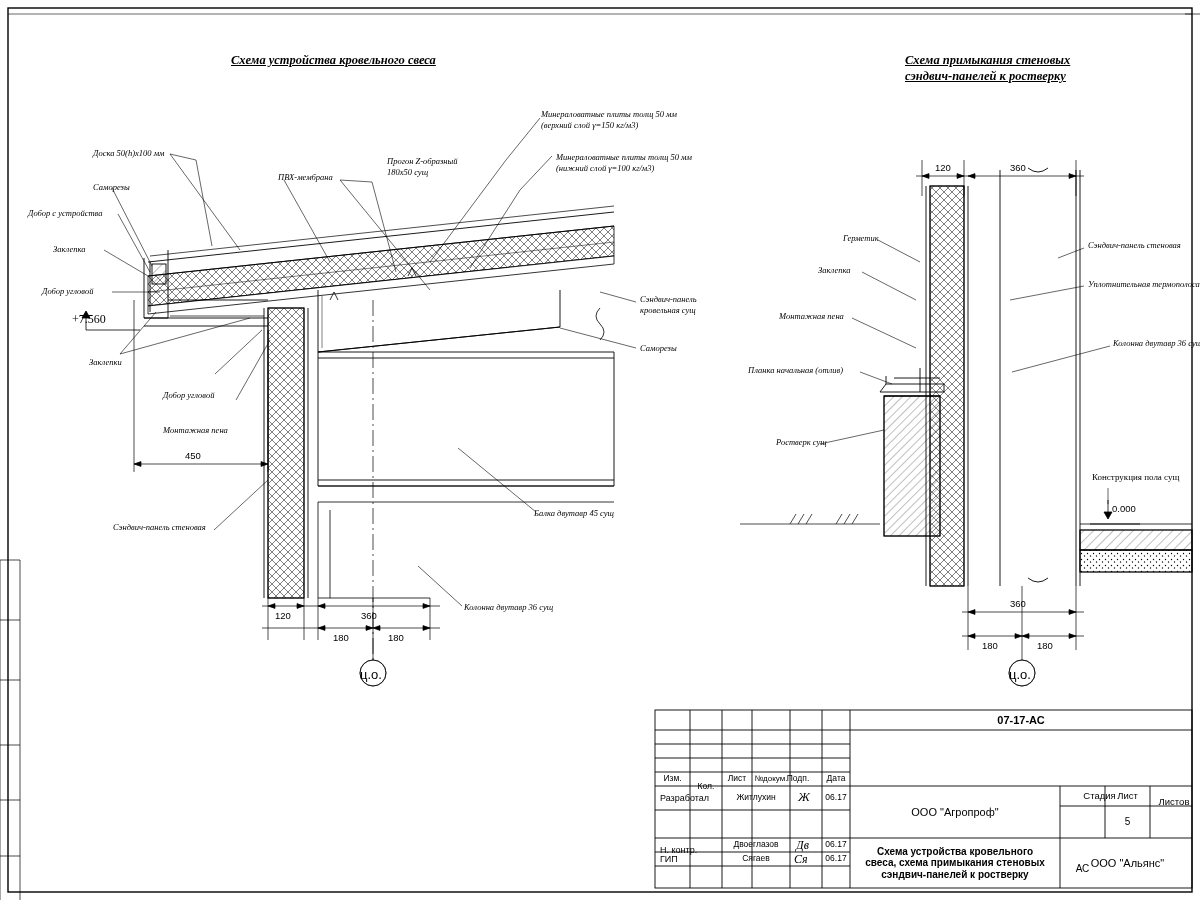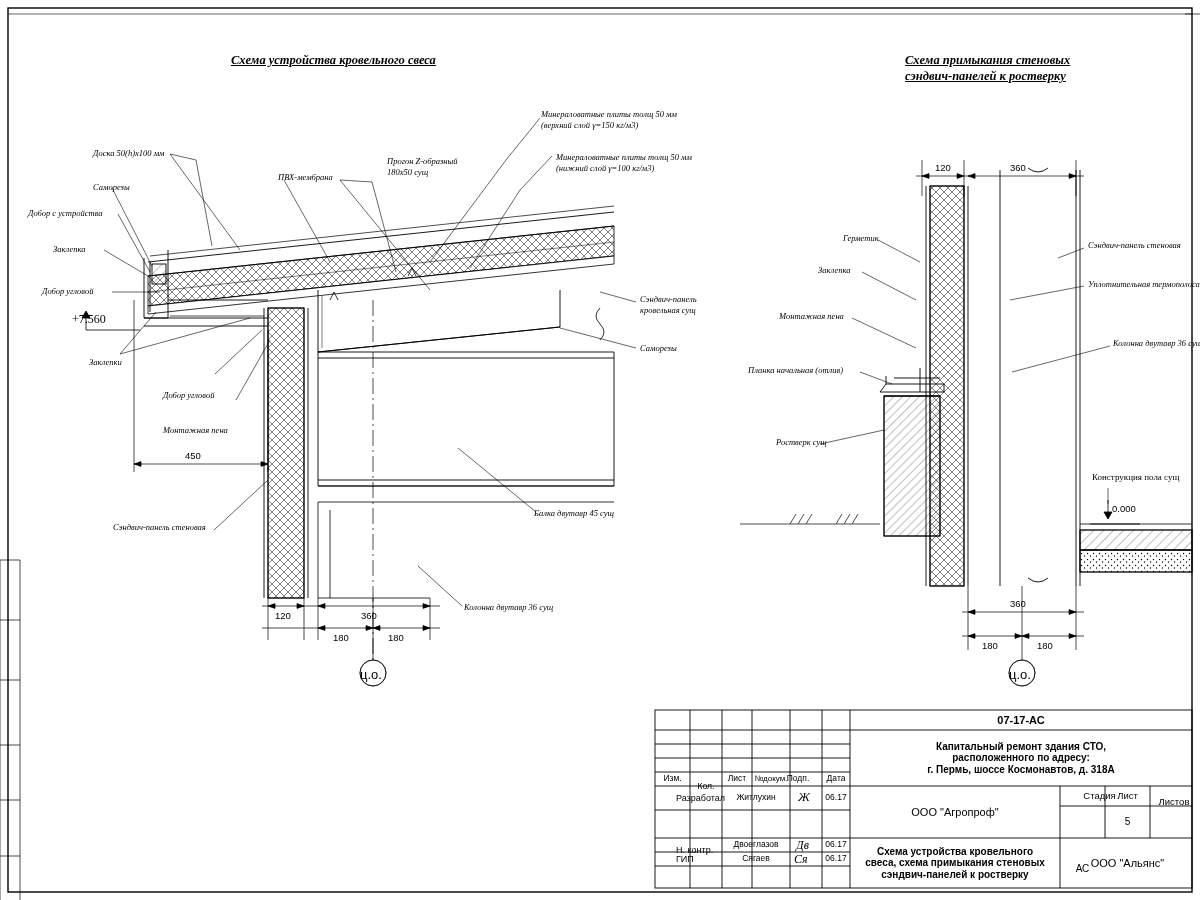--- a/index.html
+++ b/index.html
@@ -70,21 +70,21 @@
     position: absolute;
     display: flex;
     align-items: center;
     justify-content: center;
     text-align: center;
     line-height: 1.15;
     white-space: pre-line;
   }
   .stamp-cell.left {
     justify-content: flex-start;
-    padding-left: 21px;
+    padding-left: 5px;
     text-align: left;
   }
   .bold { font-weight: bold; }
   .sig {
     position: absolute;
     font-family: "Liberation Serif", serif;
     font-style: italic;
     font-size: 13px;
     color: #000;
   }
@@ -413,23 +413,20 @@
 
   <div class="dim" style="left:935px; top:162px;">120</div>
   <div class="dim" style="left:1010px; top:162px;">360</div>
   <div class="dim" style="left:1010px; top:598px;">360</div>
   <div class="dim" style="left:982px; top:640px;">180</div>
   <div class="dim" style="left:1037px; top:640px;">180</div>
   <div class="dim" style="left:1112px; top:503px;">0.000</div>
   <div class="co" style="left:1009px; top:667px;">ц.о.</div>
 
   <div class="stamp stamp-cell bold" style="left:850px; top:710px; width:342px; height:20px; font-size:11px;">07-17-АС</div>
-  <div class="stamp stamp-cell bold" style="left:850px; top:730px; width:342px; height:56px; font-size:10px;">Капитальный ремонт здания СТО,
-расположенного по адресу:
-г. Пермь, шоссе Космонавтов, д. 318А</div>
 
   <div class="stamp stamp-cell" style="left:655px; top:772px; width:35px; height:14px; font-size:8.5px;">Изм.</div>
   <div class="stamp stamp-cell" style="left:690px; top:772px; width:32px; height:30px; font-size:8.5px;">Кол.</div>
   <div class="stamp stamp-cell" style="left:722px; top:772px; width:30px; height:14px; font-size:8.5px;">Лист</div>
   <div class="stamp stamp-cell" style="left:752px; top:772px; width:38px; height:14px; font-size:8px;">№докум.</div>
   <div class="stamp stamp-cell" style="left:790px; top:772px; width:16px; height:14px; font-size:8.5px;">Подп.</div>
   <div class="stamp stamp-cell" style="left:822px; top:772px; width:28px; height:14px; font-size:8.5px;">Дата</div>
 
   <div class="stamp stamp-cell left" style="left:655px; top:786px; width:67px; height:24px; font-size:9px;">Разработал</div>
   <div class="stamp stamp-cell" style="left:722px; top:786px; width:68px; height:24px; font-size:8.5px;">Житлухин</div>

